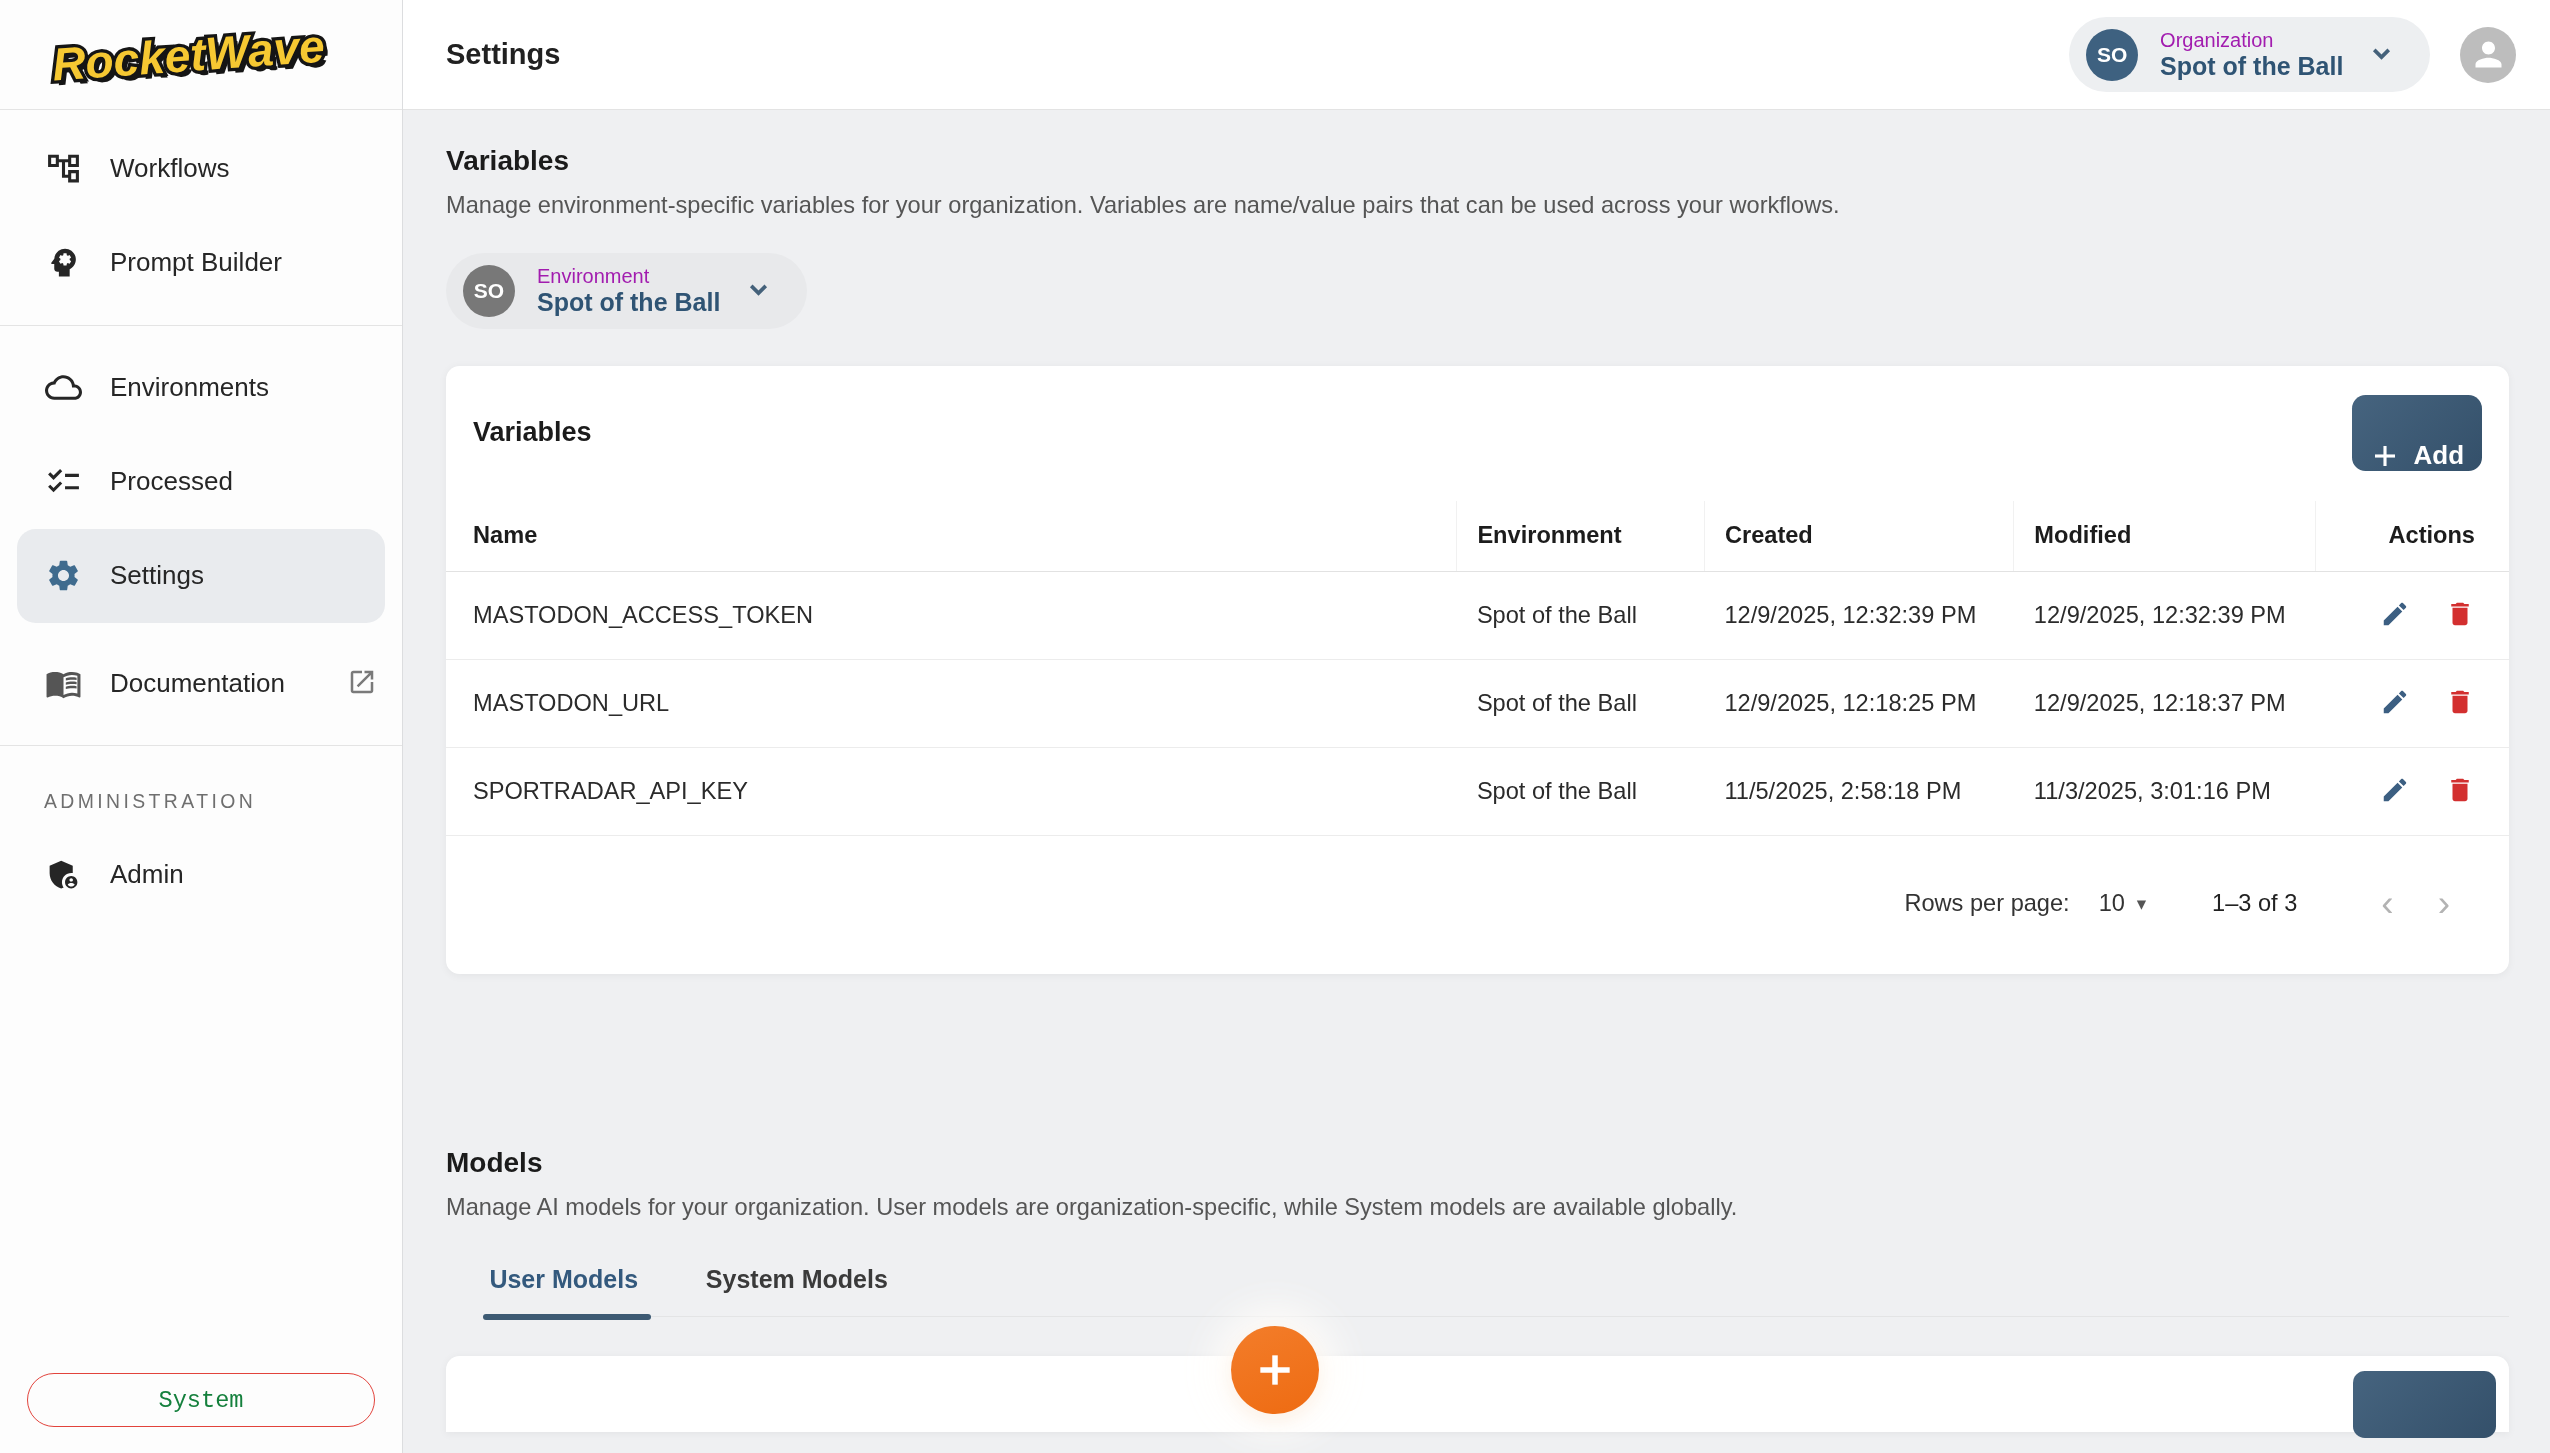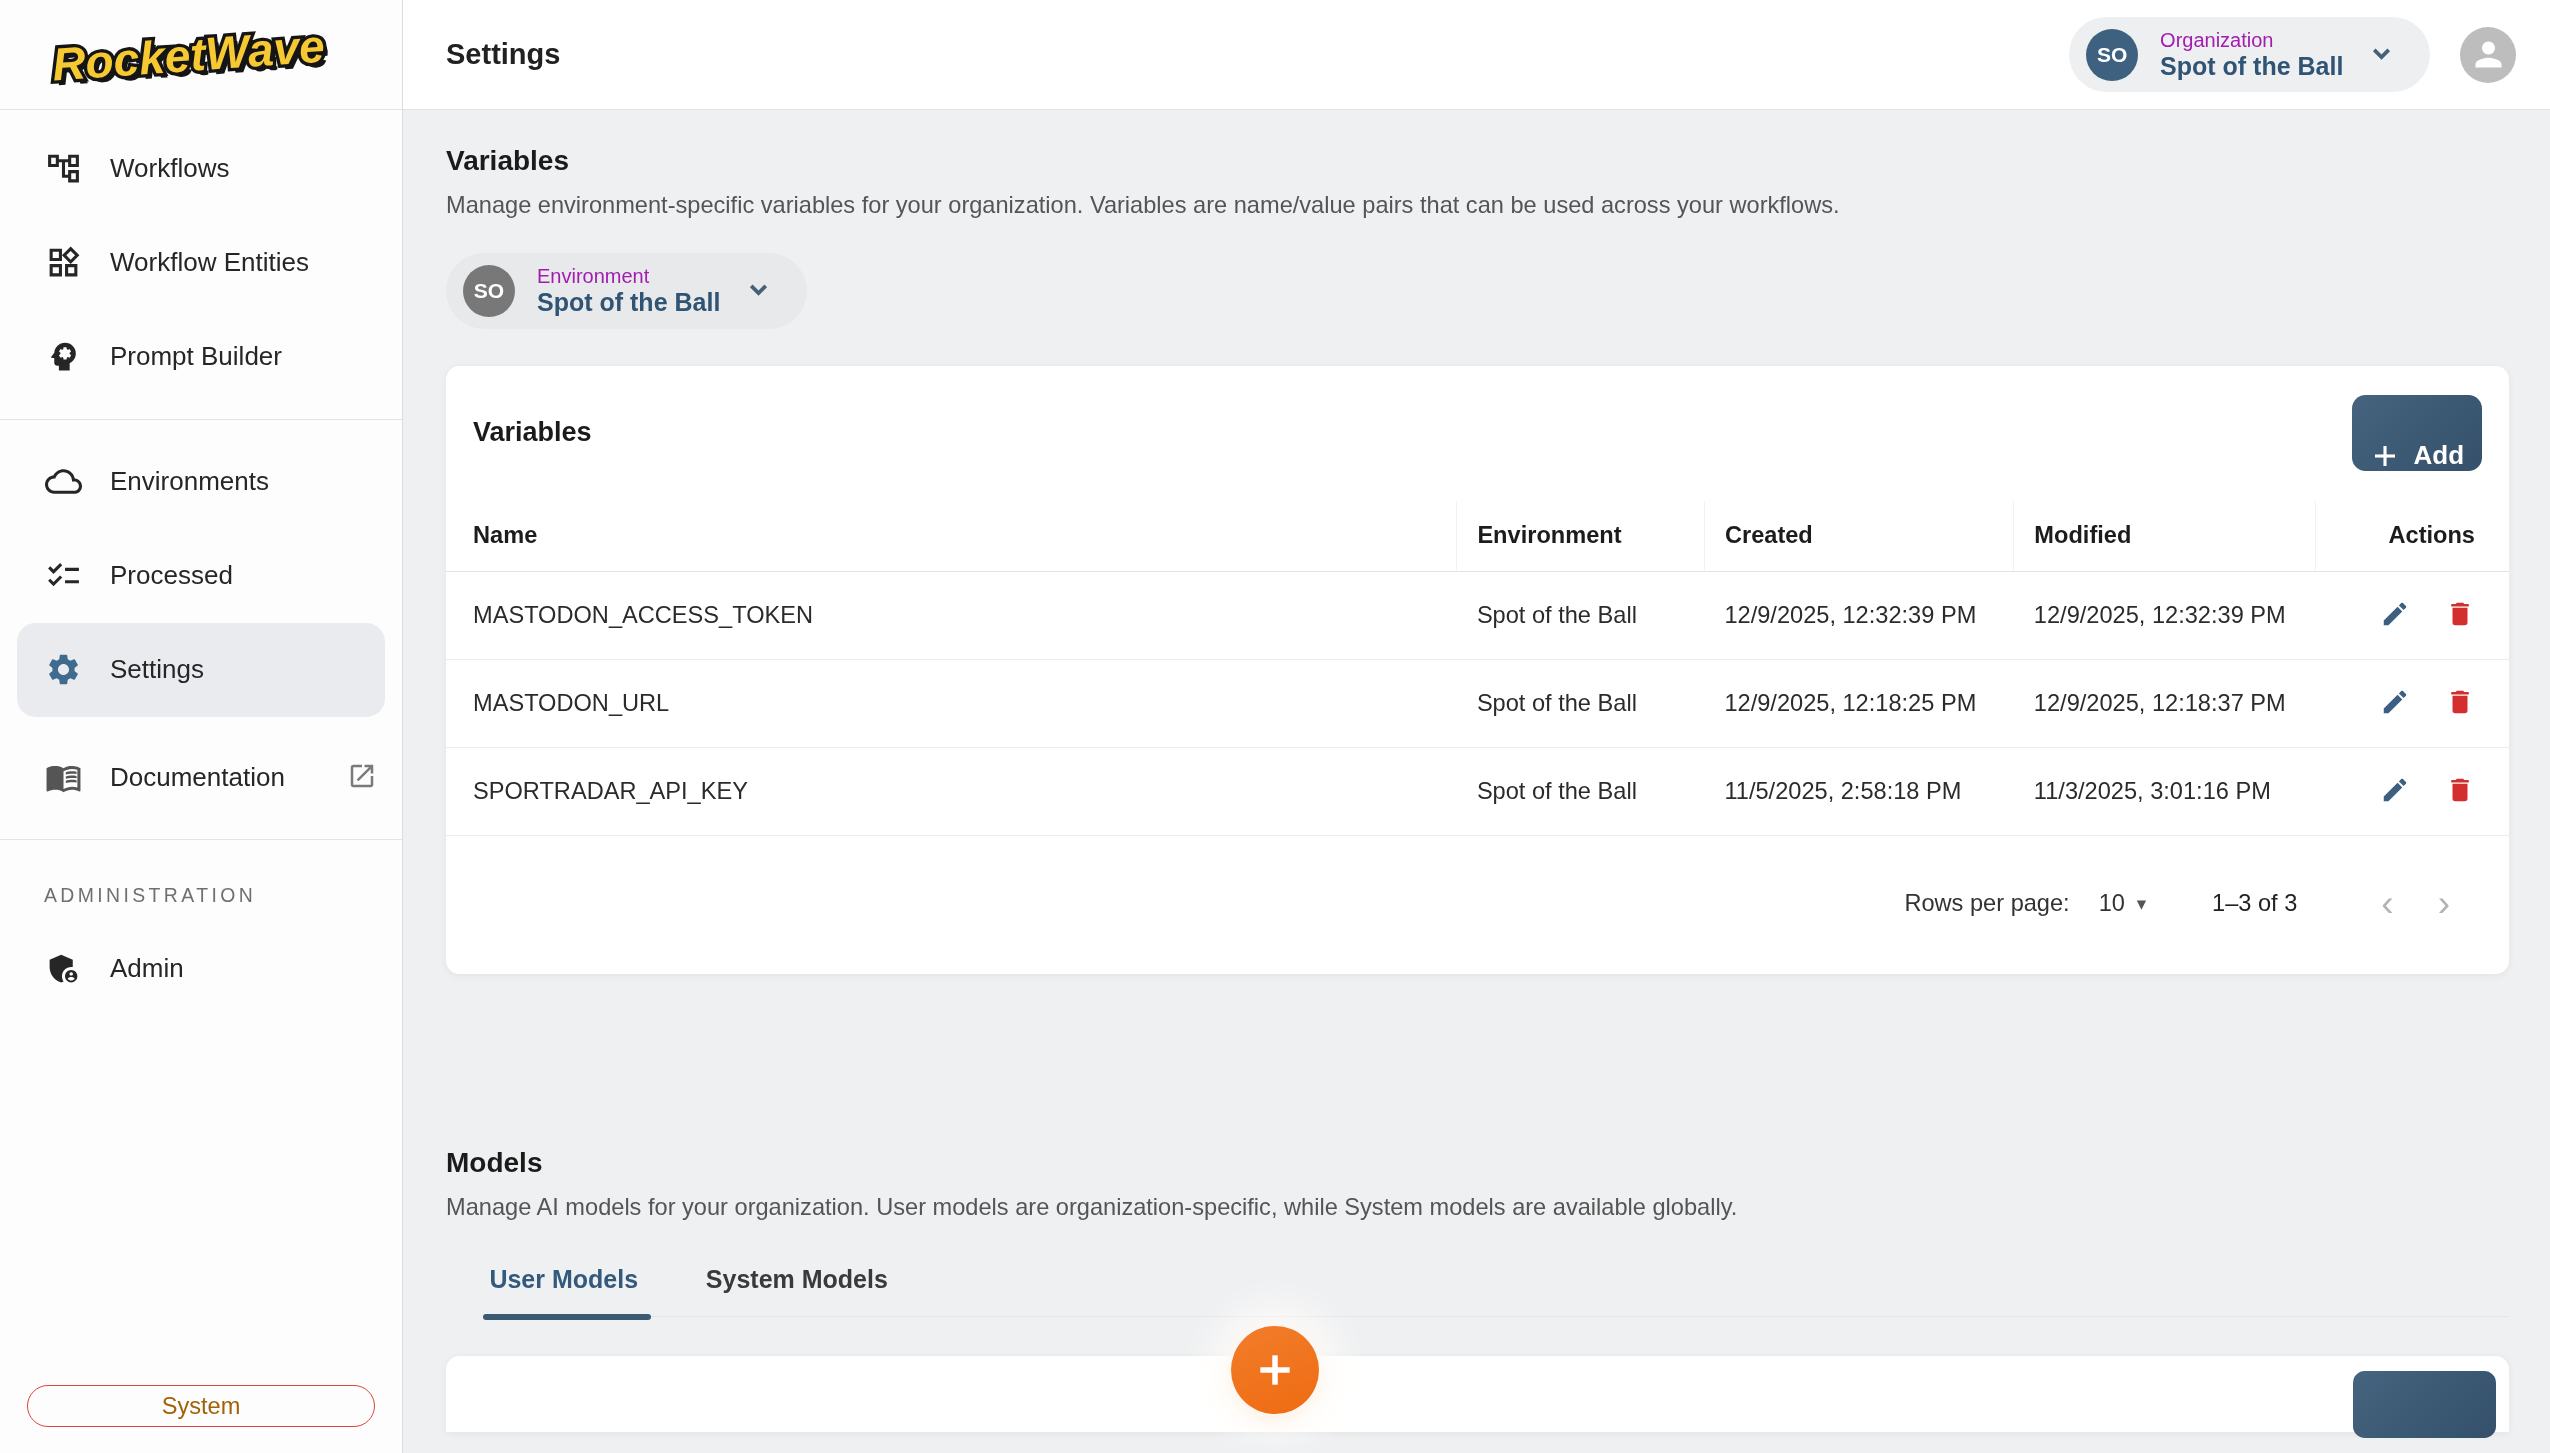--- a/index.html
+++ b/index.html
@@ -37,22 +37,22 @@
   .nav-item.active .ic svg { fill:#3f6b8e; }
   .nav-divider { height:0.8px; background:#e4e4e4; margin:15px 0; }
   .nav-item .ext { margin-left:auto; }
   .nav-item .ext svg { width:30px; height:30px; fill:#7a7a7a; }
   .nav-item .ic.doc svg { fill:#555; }
   .section-label {
     padding:29px 0 15px 44px; font-size:19.4px; letter-spacing:3.4px; color:#6f6f6f;
   }
   .sidebar-bottom { padding:0 27px 27px; }
   .system-btn {
-    width:100%; height:42px; border:1.7px solid #e2433c; border-radius:34px;
-    background:transparent; color:#a16207; font-size:23.6px; font-family:Liberation Sans, sans-serif;
+    width:100%; height:54px; border:1.7px solid #e2433c; border-radius:34px;
+    background:transparent; color:#15803d; font-size:23.6px; font-family:Liberation Mono, monospace;
     cursor:pointer; display:flex; align-items:center; justify-content:center;
   }
 
   
   .topbar {
     position:absolute; left:403px; right:0; top:0; height:110px; background:#ffffff;
     border-bottom:0.8px solid #e3e3e3; display:flex; align-items:center;
     padding:0 34px 0 43px; z-index:4;
   }
   .page-title { font-size:29px; font-weight:bold; color:#212121; }
@@ -158,28 +158,20 @@
     <span class="logo-text">RocketWave</span>
   </div>
   <nav>
     <div class="nav-item">
       <span class="ic">
         <svg viewBox="0 0 24 24">
             <path d="M22 11V3h-7v3H9V3H2v8h7V8h2v10h4v3h7v-8h-7v3h-2V8h2v3h7zM7 9H4V5h3v4zm10 6h3v4h-3v-4zm0-10h3v4h-3V5z"></path>
           </svg>
       </span>
       <span class="lbl">Workflows</span>
-    </div>
-    <div class="nav-item">
-      <span class="ic">
-        <svg viewBox="0 0 24 24">
-            <path d="M16.66 1.69L11 7.34 16.66 13l5.66-5.66-5.66-5.65zm0 2.83l2.83 2.83-2.83 2.83-2.83-2.83 2.83-2.83zM11 3H3v8h8V3zM9 9H5V5h4v4zm12 4h-8v8h8v-8zm-2 6h-4v-4h4v4zm-8-6H3v8h8v-8zm-2 6H5v-4h4v4z"></path>
-          </svg>
-      </span>
-      <span class="lbl">Workflow Entities</span>
     </div>
     <div class="nav-item">
       <span class="ic">
         <svg viewBox="0 0 24 24">
             <path d="M13 3C9.25 3 6.2 5.94 6.02 9.64L4.1 12.2c-.25.33-.01.8.4.8H6v3c0 1.1.9 2 2 2h1v3h7v-4.68c2.36-1.12 4-3.53 4-6.32 0-3.87-3.13-7-7-7zm3 7c0 .13-.01.26-.02.39l.83.66c.08.06.1.16.05.25l-.8 1.39c-.05.09-.16.12-.24.09l-.99-.4c-.21.16-.43.29-.67.39L14 13.83c-.01.1-.1.17-.2.17h-1.6c-.1 0-.18-.07-.2-.17l-.15-1.06c-.25-.1-.47-.23-.68-.39l-.99.4c-.09.03-.2 0-.25-.09l-.8-1.39c-.05-.08-.03-.19.05-.25l.84-.66c-.01-.13-.02-.26-.02-.39s.02-.27.04-.39l-.85-.66c-.08-.06-.1-.16-.05-.26l.8-1.38c.05-.09.15-.12.24-.09l1 .4c.2-.15.43-.29.67-.39L12 6.17c.02-.1.1-.17.2-.17h1.6c.1 0 .18.07.2.17l.15 1.06c.24.1.46.23.67.39l1-.4c.09-.03.2 0 .24.09l.8 1.38c.05.09.03.2-.05.26l-.85.66c.03.12.04.25.04.39z"></path>
           </svg>
       </span>
       <span class="lbl">Prompt Builder</span>
     </div>
 

